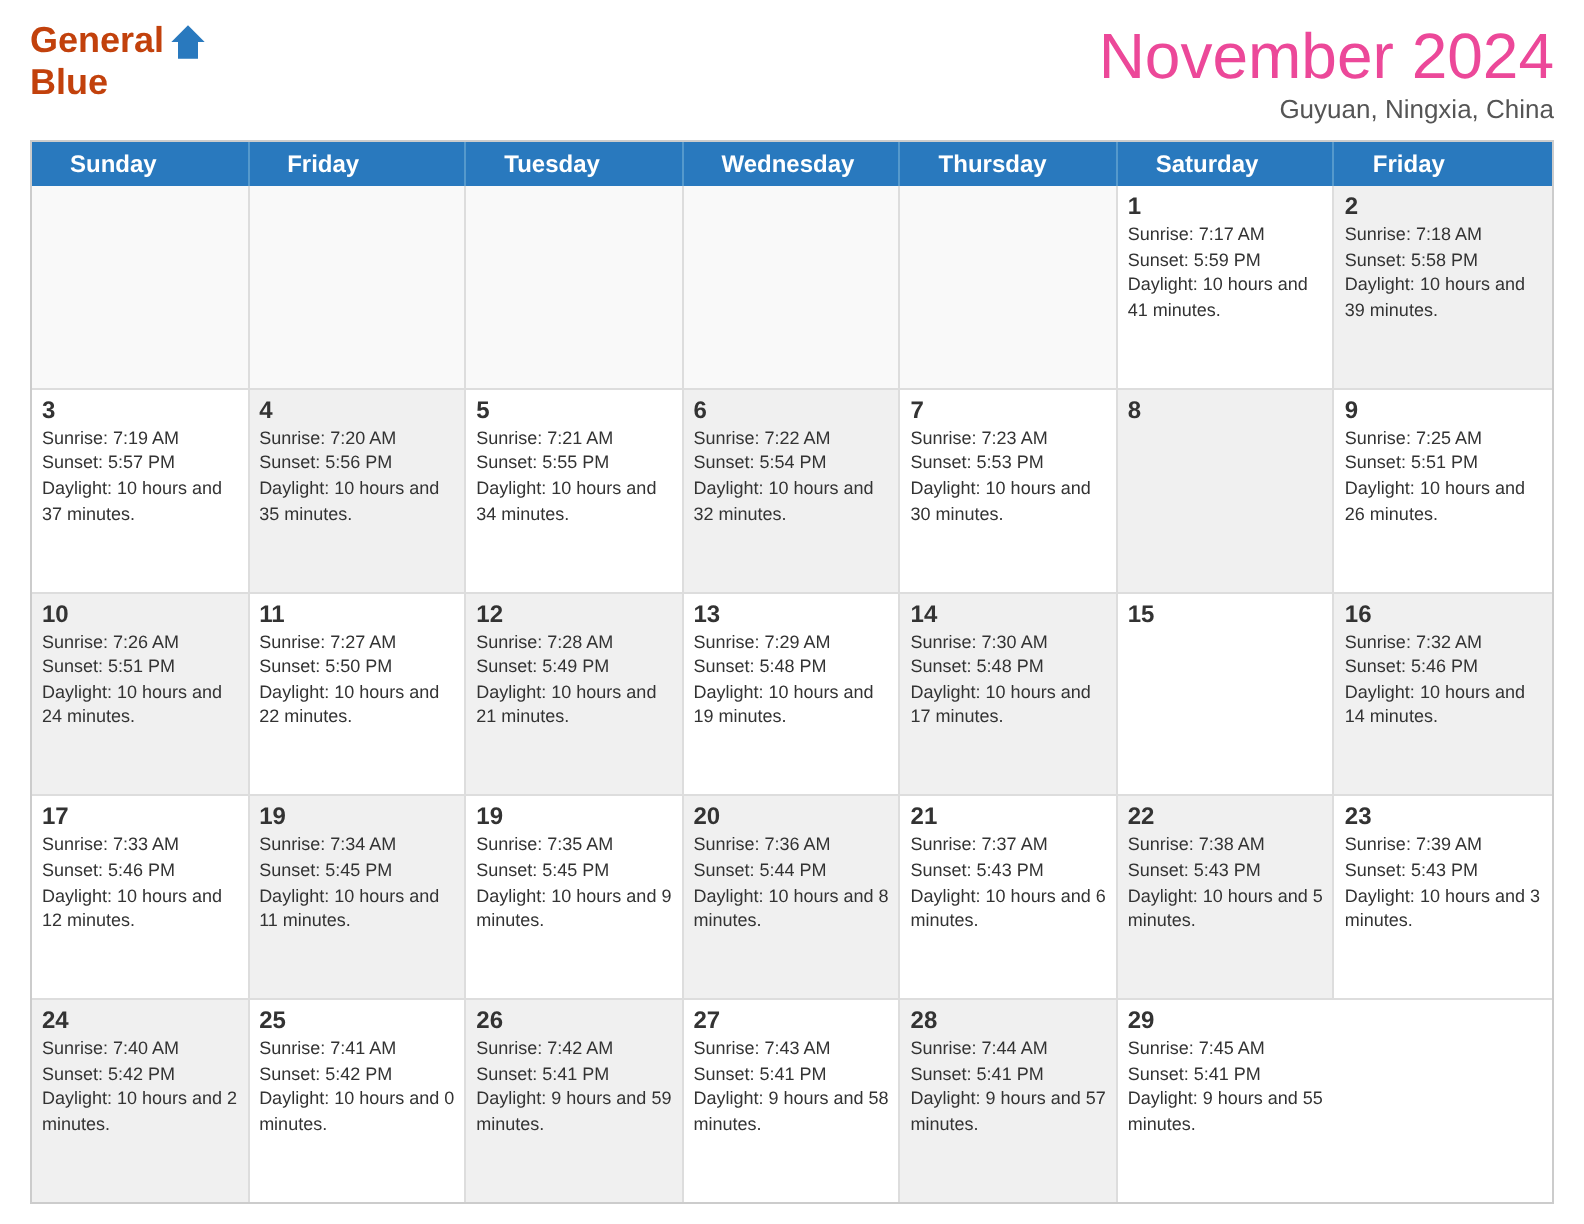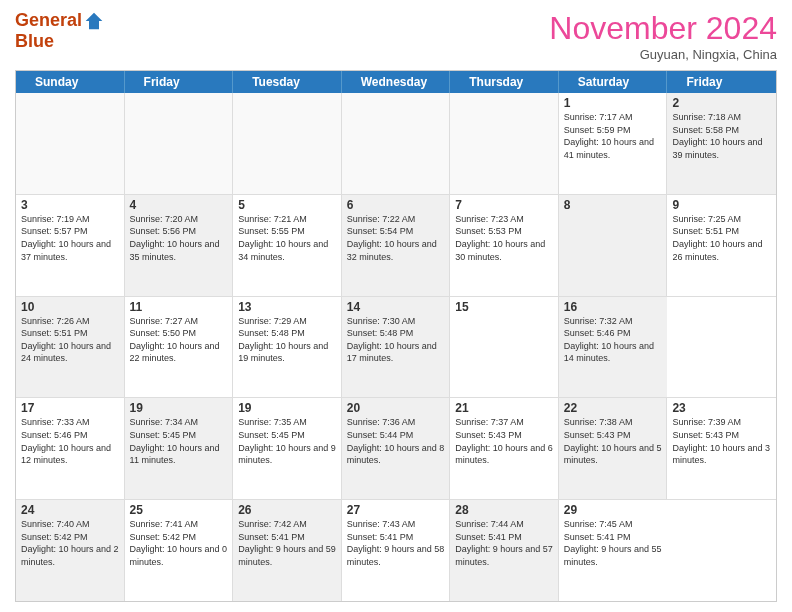--- a/index.html
+++ b/index.html
@@ -193,20 +193,24 @@
         </div>
         <div class="cal-row">
           <div class="cal-cell shaded">
             <span class="day-num">10</span>
             <div class="cell-info">Sunrise: 7:26 AM<br>Sunset: 5:51 PM<br>Daylight: 10 hours and 24 minutes.</div>
           </div>
           <div class="cal-cell">
             <span class="day-num">11</span>
             <div class="cell-info">Sunrise: 7:27 AM<br>Sunset: 5:50 PM<br>Daylight: 10 hours and 22 minutes.</div>
           </div>
+          <div class="cal-cell shaded">
+            <span class="day-num">12</span>
+            <div class="cell-info">Sunrise: 7:28 AM<br>Sunset: 5:49 PM<br>Daylight: 10 hours and 21 minutes.</div>
+          </div>
           <div class="cal-cell">
             <span class="day-num">13</span>
             <div class="cell-info">Sunrise: 7:29 AM<br>Sunset: 5:48 PM<br>Daylight: 10 hours and 19 minutes.</div>
           </div>
           <div class="cal-cell shaded">
             <span class="day-num">14</span>
             <div class="cell-info">Sunrise: 7:30 AM<br>Sunset: 5:48 PM<br>Daylight: 10 hours and 17 minutes.</div>
           </div>
           <div class="cal-cell">
             <span class="day-num">15</span>

